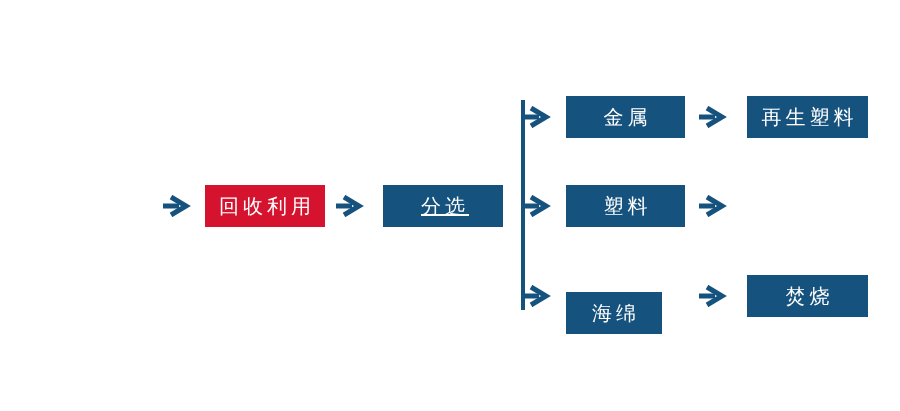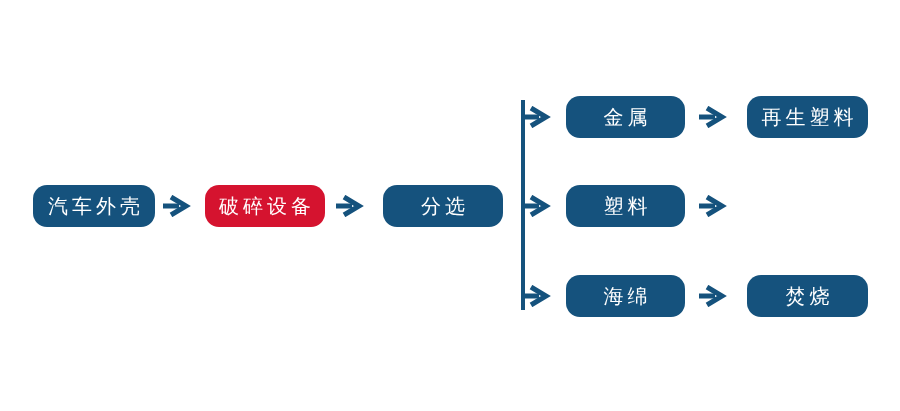--- a/index.html
+++ b/index.html
@@ -20,21 +20,20 @@
     height: 42px;
     display: flex;
     align-items: center;
     justify-content: center;
     color: #ffffff;
     font-size: 20px;
     letter-spacing: 4px;
     padding-left: 4px; 
     box-sizing: border-box;
     white-space: nowrap;
-    border-radius: 14px;
   }
   .node.blue { background: var(--blue, #15527d); }
   .node.red  { background: var(--red, #d5132f); }
 
   .arrow {
     position: absolute;
     width: 28px;
     height: 22px;
     color: var(--blue, #15527d);
     display: block;
@@ -51,54 +50,53 @@
     left: 521px;
     top: 100px;
     width: 4px;
     height: 210px;
     background: var(--blue, #15527d);
   }
 
   
   .n-car      { left: 33px;  top: 185px; width: 122px; }
   .n-crusher  { left: 205px; top: 185px; width: 120px; }
-  .n-sorting  { left: 383px; top: 185px; width: 120px; }
+  .n-sorting  { left: 383px; top: 185px; width: 120px; text-decoration: underline; }
   .a-1 { left: 163px; top: 195px; }
   .a-2 { left: 336px; top: 195px; }
 
   
   .a-b1 { left: 523px; top: 106px; }
   .a-b2 { left: 523px; top: 195px; }
   .a-b3 { left: 523px; top: 285px; }
 
   .n-metal   { left: 566px; top: 96px;  width: 119px; }
   .n-plastic { left: 566px; top: 185px; width: 119px; }
-  .n-sponge  { left: 566px; top: 275px; width: 119px; }
+  .n-sponge  { left: 566px; top: 292px; width: 96px; }
 
   .a-r1 { left: 699px; top: 106px; }
   .a-r2 { left: 699px; top: 195px; }
   .a-r3 { left: 699px; top: 285px; }
 
   .n-recycle    { left: 747px; top: 96px;  width: 121px; }
   .n-replastic  { left: 747px; top: 185px; width: 121px; }
   .n-incinerate { left: 747px; top: 275px; width: 121px; }
 </style>
 </head>
 <body>
 
 <div class="canvas">
 
-  <div class="node blue n-car">汽车外壳</div>
 
   <svg class="arrow a-1" viewBox="0 0 28 22">
     <path d="M0 11 H16"></path>
       <path d="M8 2 L23 11 L8 20"></path>
   </svg>
 
-  <div class="node red n-crusher">破碎设备</div>
+  <div class="node red n-crusher">回收利用</div>
 
   <svg class="arrow a-2" viewBox="0 0 28 22">
     <path d="M0 11 H16"></path>
       <path d="M8 2 L23 11 L8 20"></path>
   </svg>
 
   <div class="node blue n-sorting">分选</div>
 
   <div class="vline"></div>
 

